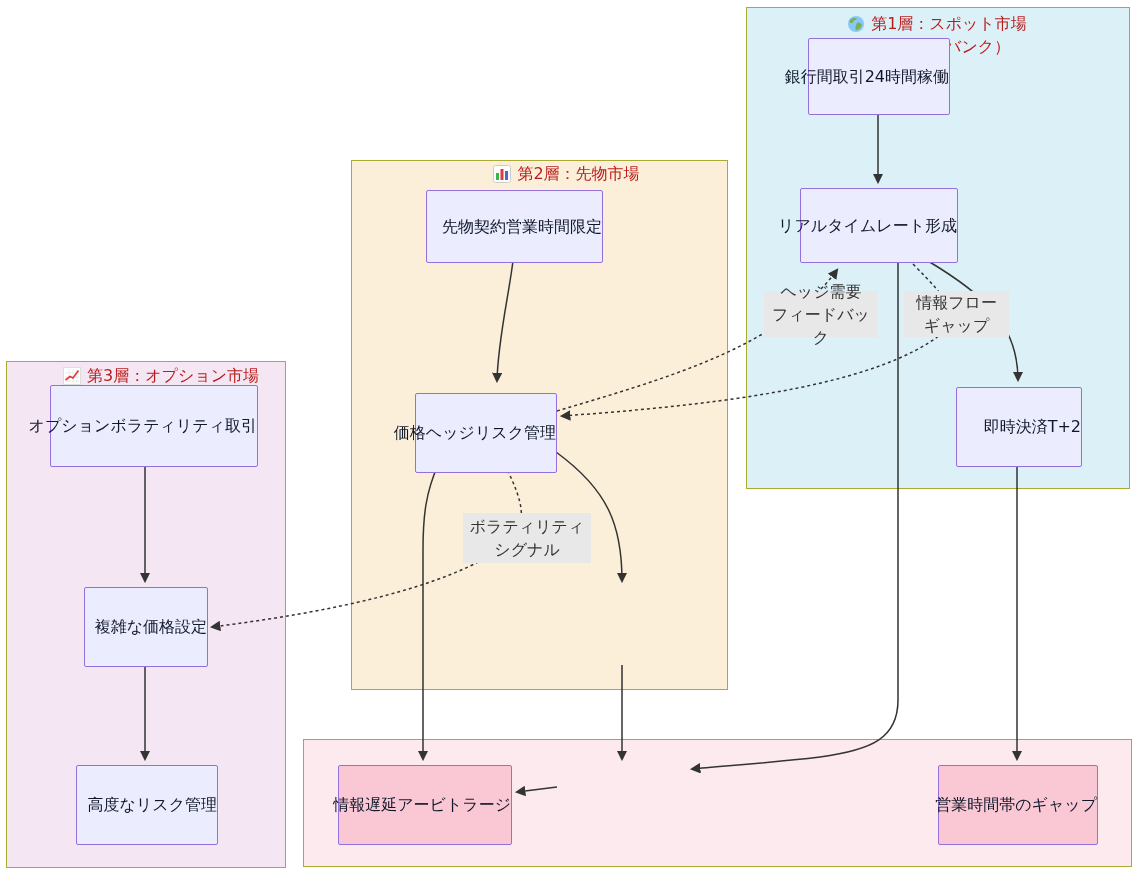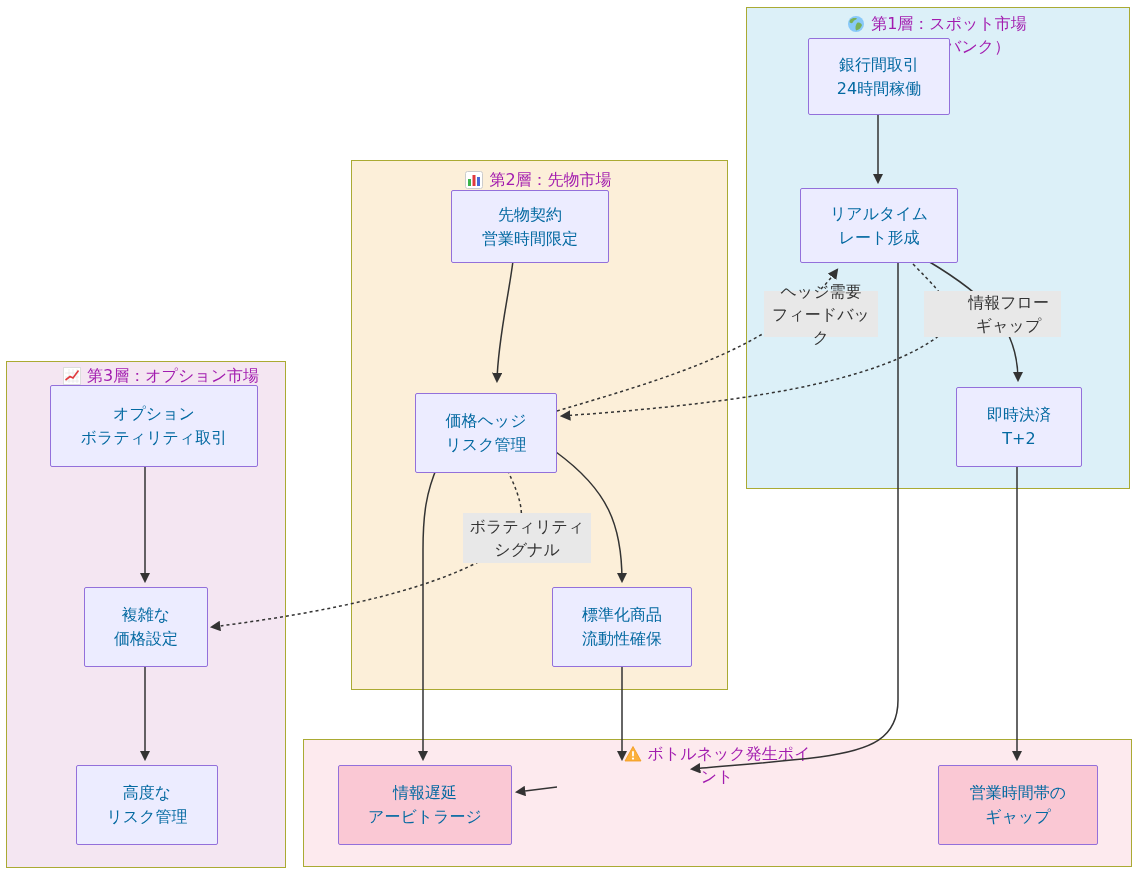--- a/index.html
+++ b/index.html
@@ -6,43 +6,43 @@
   body { font-family:"DejaVu Sans","Liberation Sans",sans-serif; }
   #canvas { position:relative; width:1139px; height:877px; background:#ffffff; overflow:hidden; }
 
   .cluster { position:absolute; border:1px solid #aaaa33; z-index:1; }
   .cluster-spot       { left:746px; top:7px;   width:382px; height:480px; background:#dcf0f8; }
   .cluster-futures    { left:351px; top:160px; width:375px; height:528px; background:#fcefd9; }
   .cluster-options    { left:6px;   top:361px; width:278px; height:505px; background:#f4e6f2; }
   .cluster-bottleneck { left:303px; top:739px; width:827px; height:126px; background:#fdeaee; }
 
   .cluster-title { position:absolute; z-index:1; display:flex; flex-direction:column; align-items:center;
-                   font-size:16px; line-height:23px; color:#a21caf; white-space:nowrap; }
+                   font-size:16px; line-height:23px; color:#b91c1c; white-space:nowrap; }
   .title-row { display:flex; align-items:center; gap:6px; }
   .ct-spot       { left:746px; top:12px;  width:382px; }
-  .ct-futures    { left:351px; top:168px; width:375px; }
+  .ct-futures    { left:351px; top:162px; width:375px;padding-left:28px; }
   .ct-options    { left:6px;   top:364px; width:278px;margin-left:16px; }
   .ct-bottleneck { left:556px; top:742px; width:322px; }
 
   .edges { position:absolute; left:0; top:0; z-index:2; }
 
   .edge-label { position:absolute; z-index:3; background:#e8e8e8; color:#333; font-size:16px;
                 line-height:23px; text-align:center; display:flex; flex-direction:column; justify-content:center; }
   .el-feedback { left:764px; top:291px; width:114px; height:46px; }
-  .el-infoflow { left:924px; top:291px; width:105px;  height:46px;padding-left:32px; }
+  .el-infoflow { left:904px; top:291px; width:105px;  height:46px; }
   .el-volsig   { left:463px; top:513px; width:128px; height:50px; }
 
   .node { position:absolute; z-index:4; background:#ececff; border:1px solid #9370db; border-radius:2px;
-          display:flex; flex-direction:column; align-items:center; justify-content:center;
-          font-size:16px; line-height:24px; color:#0369a1; text-align:center; white-space:nowrap; }
+          display:flex; flex-direction:row; align-items:center; justify-content:flex-end;
+          font-size:16px; line-height:24px; color:#0f172a; text-align:center; white-space:nowrap; }
   .node.alert { background:#fac8d4; }
   .n-bank     { left:808px; top:38px;  width:140px; height:75px; }
   .n-rate     { left:800px; top:188px; width:156px; height:73px; }
   .n-settle   { left:956px; top:387px; width:124px; height:78px; }
-  .n-futc     { left:451px; top:190px; width:156px; height:71px; }
+  .n-futc     { left:426px; top:190px; width:156px; height:71px;padding-left:19px; }
   .n-hedge    { left:415px; top:393px; width:140px; height:78px; }
   .n-std      { left:552px; top:587px; width:138px; height:78px; }
   .n-option   { left:42px;  top:385px; width:206px; height:80px;margin-left:8px; }
   .n-complex  { left:84px;  top:587px; width:122px; height:78px; }
   .n-advanced { left:76px;  top:765px; width:140px; height:78px; }
   .n-info     { left:338px; top:765px; width:172px; height:78px; }
   .n-liq      { left:558px; top:765px; width:125px; height:78px; }
   .n-gap      { left:938px; top:765px; width:158px; height:78px; }
 
   .icon { display:inline-flex; width:18px; height:18px; }
@@ -91,33 +91,20 @@
         <svg width="18" height="18" viewBox="0 0 18 18">
           <rect x="0.5" y="0.5" width="17" height="17" fill="#ffffff" stroke="#dddddd"></rect>
           <path d="M2 6 H16 M2 10 H16 M2 14 H16 M6 2 V16 M10 2 V16 M14 2 V16" stroke="#e5e5e5" stroke-width="0.7" fill="none"></path>
           <path d="M2.5 13 L7 9.5 L10 11 L15.5 3.5" stroke="#e03a3e" stroke-width="1.6" fill="none"></path>
         </svg>
       </span>
       <span>第3層：オプション市場</span>
     </span>
   </div>
 
-  <div class="cluster-title ct-bottleneck">
-    <span class="title-row">
-      <span class="icon">
-        <svg width="18" height="18" viewBox="0 0 18 18">
-          <path d="M9 1.5 L17 16 H1 Z" fill="#fbb03b" stroke="#f09819" stroke-width="0.8" stroke-linejoin="round"></path>
-          <rect x="8.1" y="6" width="1.8" height="5.5" rx="0.9" fill="#ffffff"></rect>
-          <circle cx="9" cy="13.6" r="1.1" fill="#ffffff"></circle>
-        </svg>
-      </span>
-      <span>ボトルネック発生ポイ</span>
-    </span>
-    <span>ント</span>
-  </div>
 
   <svg class="edges" width="1139" height="877">
     <defs>
       <marker id="arrow" viewBox="0 0 10 10" refX="8" refY="5" markerWidth="7" markerHeight="7" orient="auto-start-reverse">
         <path d="M0,0 L10,5 L0,10 z" fill="#333333"></path>
       </marker>
     </defs>
     <g fill="none" stroke="#333333" stroke-width="1.5">
       <path d="M878,113 L878,182" marker-end="url(#arrow)"></path>
       <path d="M928,261 C985,295 1018,325 1018,380" marker-end="url(#arrow)"></path>
@@ -162,24 +149,20 @@
     <span>T+2</span>
   </div>
   <div class="node n-futc">
     <span>先物契約</span>
     <span>営業時間限定</span>
   </div>
   <div class="node n-hedge">
     <span>価格ヘッジ</span>
     <span>リスク管理</span>
   </div>
-  <div class="node n-std">
-    <span>標準化商品</span>
-    <span>流動性確保</span>
-  </div>
   <div class="node n-option">
     <span>オプション</span>
     <span>ボラティリティ取引</span>
   </div>
   <div class="node n-complex">
     <span>複雑な</span>
     <span>価格設定</span>
   </div>
   <div class="node n-advanced">
     <span>高度な</span>

